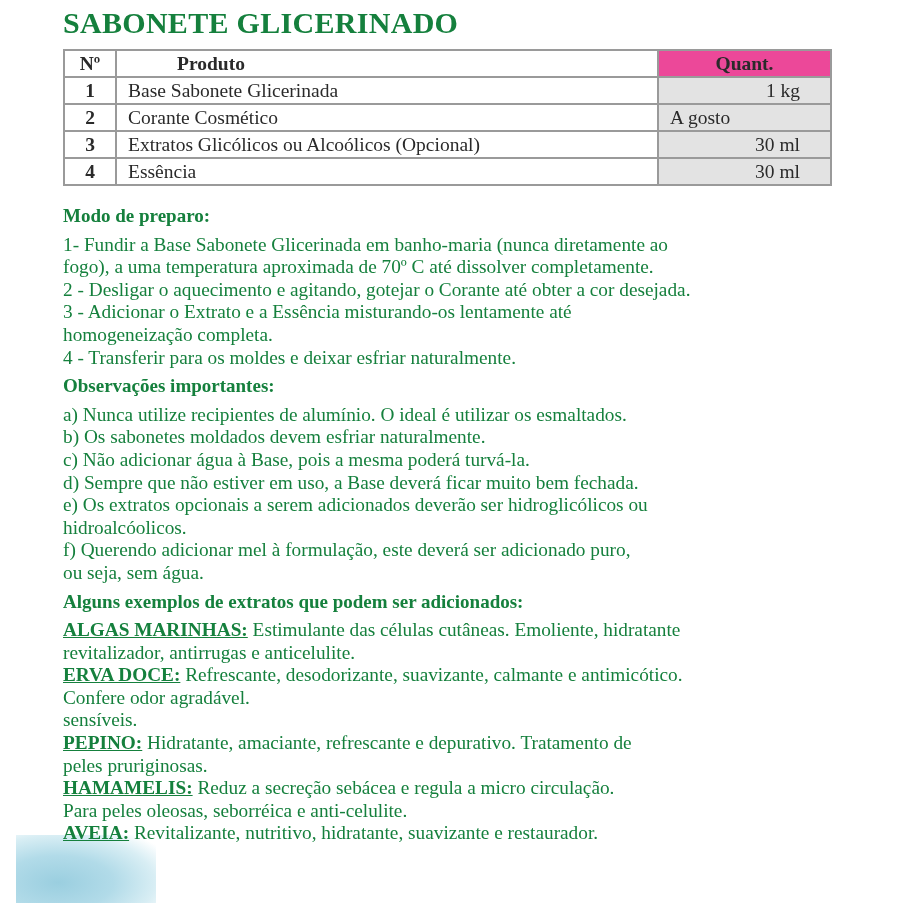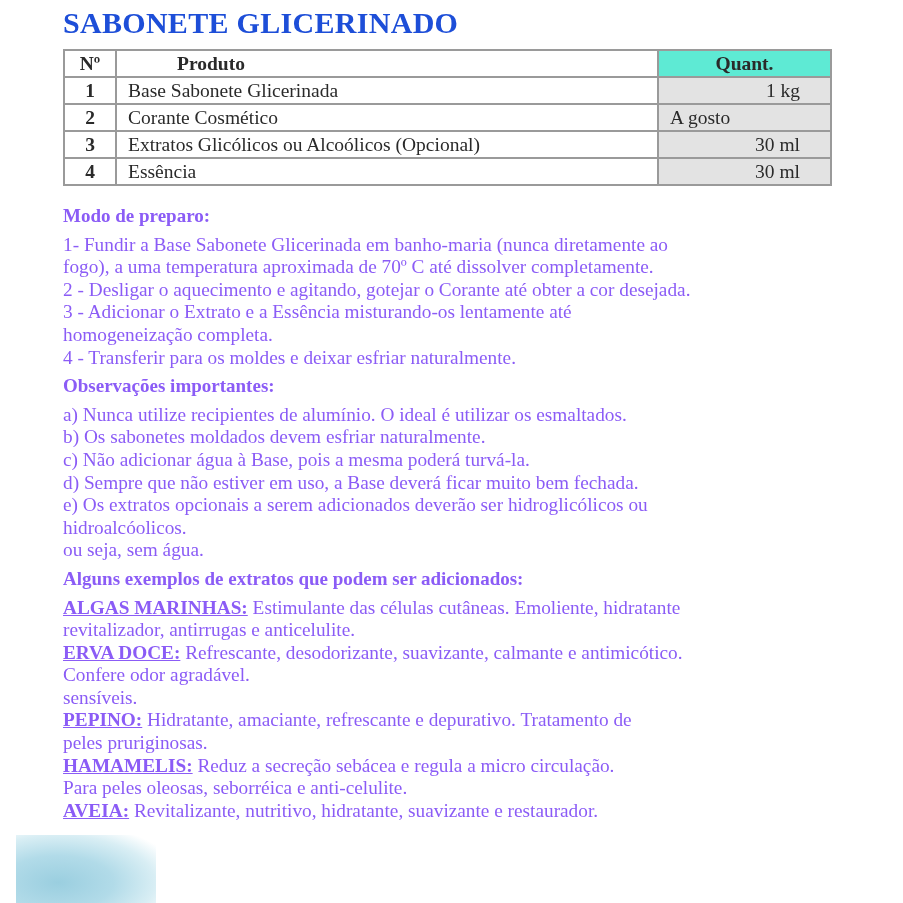--- a/index.html
+++ b/index.html
@@ -9,42 +9,42 @@
     color: #2a2a2a;
   }
   .splash {
     position: absolute; left: 16px; top: 835px; width: 140px; height: 68px;
     background: radial-gradient(ellipse at 30% 70%, #8fc9dc 0%, #a9d7e6 40%, #d4ecf3 70%, rgba(255,255,255,0) 90%);
     opacity: 0.9;
   }
   .title {
     position: absolute; left: 63px; top: 6px;
     font-family: "Liberation Serif", "DejaVu Serif", serif;
-    font-weight: bold; font-size: 30px; color: #1d4ed8; letter-spacing: 0.3px;
+    font-weight: bold; font-size: 30px; color: #15803d; letter-spacing: 0.3px;
   }
   table.recipe {
     position: absolute; left: 63px; top: 49px;
     border-collapse: collapse; width: 769px;
     font-family: "Liberation Serif", "DejaVu Serif", serif;
     font-size: 19.5px;
   }
   table.recipe td, table.recipe th {
     border: 2px solid #9a9a9a; height: 25px; padding: 0 11px; line-height: 25px;
   }
   table.recipe th { font-weight: bold; color: #2a2a2a; }
   .c-no { width: 28px; text-align: center; font-weight: bold; }
   .c-prod { text-align: left; }
   .c-prod-h { text-align: left; padding-left: 60px !important; border-radius: 13px; }
   .c-qty { width: 130px; background: #e3e3e3; text-align: right; padding-right: 30px !important; }
-  .c-qty-h { background: #5eead4; text-align: center; }
+  .c-qty-h { background: #ec4899; text-align: center; }
   .c-qty.center { text-align: left; padding-right: 8px !important; }
   .content {
     position: absolute; left: 63px; top: 205px; width: 800px;
     font-family: "Liberation Serif", "DejaVu Serif", serif;
-    font-size: 19.3px; line-height: 22.6px; color: #8b5cf6;
+    font-size: 19.3px; line-height: 22.6px; color: #15803d;
   }
   .heading { font-weight: bold; font-size: 19px; margin: 0 0 6px 0; }
   .para { margin: 0; }
   .section { margin-bottom: 6px; }
   .ex-name { font-weight: bold; text-decoration: underline; }
 </style>
 </head>
 <body>
 
 <div class="splash"></div>
@@ -93,20 +93,21 @@
   </div>
 
   <div class="section">
     <div class="heading">Observações importantes:</div>
     <div class="para">a) Nunca utilize recipientes de alumínio. O ideal é utilizar os esmaltados.</div>
     <div class="para">b) Os sabonetes moldados devem esfriar naturalmente.</div>
     <div class="para">c) Não adicionar água à Base, pois a mesma poderá turvá-la.</div>
     <div class="para">d) Sempre que não estiver em uso, a Base deverá ficar muito bem fechada.</div>
     <div class="para">e) Os extratos opcionais a serem adicionados deverão ser hidroglicólicos ou</div>
     <div class="para">hidroalcóolicos.</div>
+    <div class="para">f) Querendo adicionar mel à formulação, este deverá ser adicionado puro,</div>
     <div class="para">ou seja, sem água.</div>
   </div>
 
   <div class="section">
     <div class="heading">Alguns exemplos de extratos que podem ser adicionados:</div>
 
     <div>
       <div class="para"><span class="ex-name">ALGAS MARINHAS:</span><span> Estimulante das células cutâneas. Emoliente, hidratante</span></div>
       <div class="para">revitalizador, antirrugas e anticelulite.</div>
     </div>

